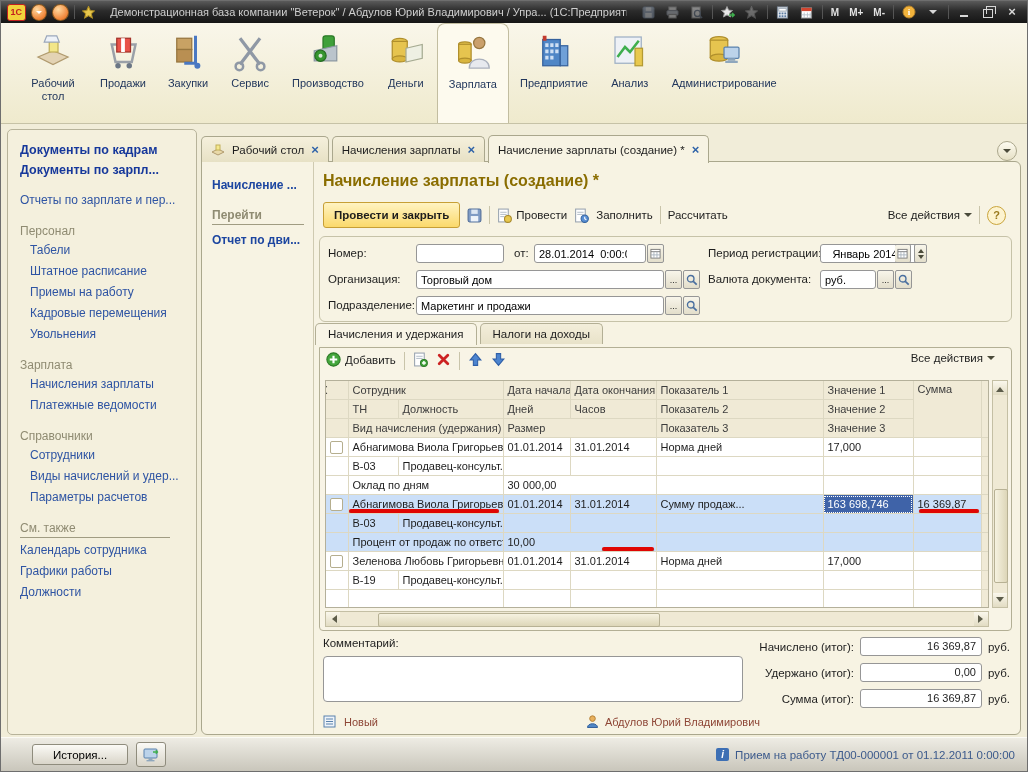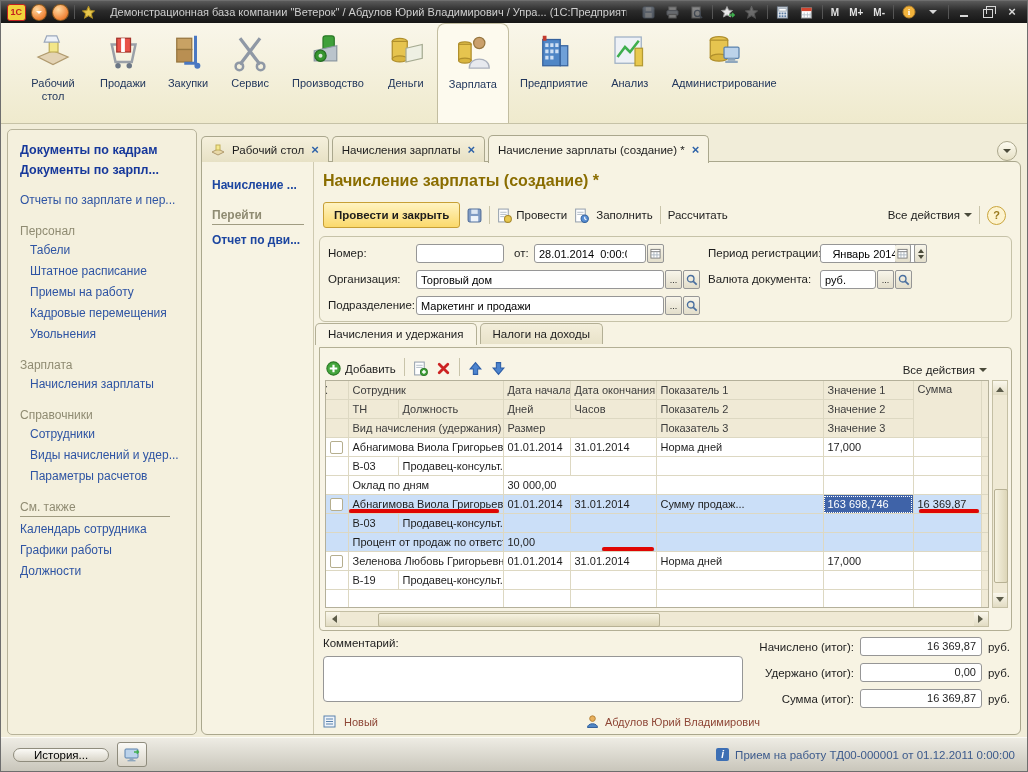--- a/index.html
+++ b/index.html
@@ -79,21 +79,21 @@
   .spin{position:absolute;width:13px;height:19px;box-sizing:border-box;border:1px solid #969696;border-radius:2px;
     background:linear-gradient(#f8f5ea,#e3decb);display:flex;flex-direction:column;align-items:center;justify-content:center;gap:2px;cursor:pointer;}
   .tri-up{width:0;height:0;border:3px solid transparent;border-bottom:4px solid #4a4a3a;}
   .tri-dn{width:0;height:0;border:3px solid transparent;border-top:4px solid #4a4a3a;}
   
   .innertabs{position:absolute;left:0;top:161px;display:flex;gap:3px;z-index:2;}
   .itab{padding:4px 12px 3px;border:1px solid #b3af95;border-bottom:none;border-radius:5px 5px 0 0;cursor:pointer;
     background:linear-gradient(#f3eeda,#e8e2c9);font-size:11.5px;}
   .itab.active{background:#f8f4e6;padding-bottom:5px;margin-bottom:-1px;}
   .tablepanel{position:absolute;left:4px;right:8px;top:185px;height:282px;border:1px solid #b3af95;border-radius:0 4px 4px 4px;background:#f8f4e6;}
-  .gridtoolbar{position:absolute;left:6px;right:24px;top:4px;height:24px;display:flex;align-items:flex-end;gap:8px;}
+  .gridtoolbar{position:absolute;left:6px;right:16px;top:4px;height:24px;display:flex;align-items:flex-start;gap:8px;}
   .gridwrap{position:absolute;left:5px;top:32px;right:22px;bottom:22px;background:#fff;border:1px solid #b4b09a;overflow:hidden;}
   table.grid{border-collapse:collapse;table-layout:fixed;width:667px;}
   .grid th,.grid td{border-right:1px solid #ddd8c2;border-bottom:1px solid #ddd8c2;padding:0 4px;height:18px;
     font-size:11px;font-weight:normal;text-align:left;white-space:nowrap;overflow:hidden;}
   .grid th{background:#f0ead6;color:#3c3c3c;}
   .grid th.sum{vertical-align:top;padding-top:2px;}
   .grid td.nc,.grid th.nc{background:#f0ead6;padding:0;}
   .num{text-align:right;}
   tr.sel td{background:#cbdff8;}
   td.selcell{background:#3f63a8 !important;color:#fff;outline:1px dotted #fff;outline-offset:-2px;}
@@ -119,22 +119,22 @@
   .cmt{position:absolute;left:4px;top:19px;width:420px;height:46px;background:#fff;border:1px solid #969696;border-radius:4px;resize:none;font:11px "Liberation Sans",sans-serif;box-sizing:border-box;}
   .trow{position:absolute;right:0;display:flex;align-items:center;gap:6px;}
   .trow .tl{width:112px;text-align:right;font-size:11.5px;}
   .trow .tf{width:122px;height:19px;box-sizing:border-box;background:#fff;border:1px solid #969696;border-radius:3px;text-align:right;padding:0 5px;line-height:17px;}
   .trow .tu{width:24px;font-size:11.5px;}
   .docfooter{position:absolute;left:4px;right:0;top:78px;display:flex;align-items:center;gap:8px;color:#8e4636;}
   .foot-author{margin-left:200px;display:flex;align-items:center;gap:6px;}
   
   .statusbar{position:absolute;left:0;right:0;bottom:0;height:34px;background:linear-gradient(#eeece4,#c9c6bb);
     border-top:1px solid #fbfaf5;display:flex;align-items:center;padding:0 12px;gap:8px;box-sizing:border-box;}
-  .btn-history{height:14px;padding:0 20px;border:1px solid #8f8c7d;border-radius:10px;cursor:pointer;
-    background:linear-gradient(#fbfaf6,#d9d5c9);font:11.5px "Liberation Sans",sans-serif;}
+  .btn-history{height:21px;padding:0 20px;border:1px solid #8f8c7d;border-radius:3px;cursor:pointer;
+    background:linear-gradient(#fbfaf6,#d9d5c9);font:11.5px "Liberation Sans",sans-serif;margin-left:19px;}
   .btn-mon{width:28px;height:23px;border:1px solid #8f8c7d;border-radius:3px;cursor:pointer;
     background:linear-gradient(#fbfaf6,#d9d5c9);display:flex;align-items:center;justify-content:center;}
   .status-msg{margin-left:auto;display:flex;align-items:center;gap:6px;color:#3c5a8c;font-size:11.5px;}
   .info-sq{width:13px;height:13px;border-radius:2px;background:#3d6fb4;color:#fff;font-weight:bold;font-style:italic;
     font-size:10px;display:flex;align-items:center;justify-content:center;}
 </style>
 </head>
 <body>
 
 <div class="app">
@@ -347,20 +347,21 @@
       <div class="sb-gap"></div>
       <div class="sb-link sb-link0">Отчеты по зарплате и пер...</div>
       <div class="sb-h">Персонал</div>
       <div class="sb-link">Табели</div>
       <div class="sb-link">Штатное расписание</div>
       <div class="sb-link">Приемы на работу</div>
       <div class="sb-link">Кадровые перемещения</div>
       <div class="sb-link">Увольнения</div>
       <div class="sb-h">Зарплата</div>
       <div class="sb-link">Начисления зарплаты</div>
+      <div class="sb-link">Платежные ведомости</div>
       <div class="sb-h">Справочники</div>
       <div class="sb-link">Сотрудники</div>
       <div class="sb-link">Виды начислений и удер...</div>
       <div class="sb-link">Параметры расчетов</div>
       <div class="sb-h uline">См. также</div>
       <div class="sb-link sb-link0">Календарь сотрудника</div>
       <div class="sb-link sb-link0">Графики работы</div>
       <div class="sb-link sb-link0">Должности</div>
     </div>
 

